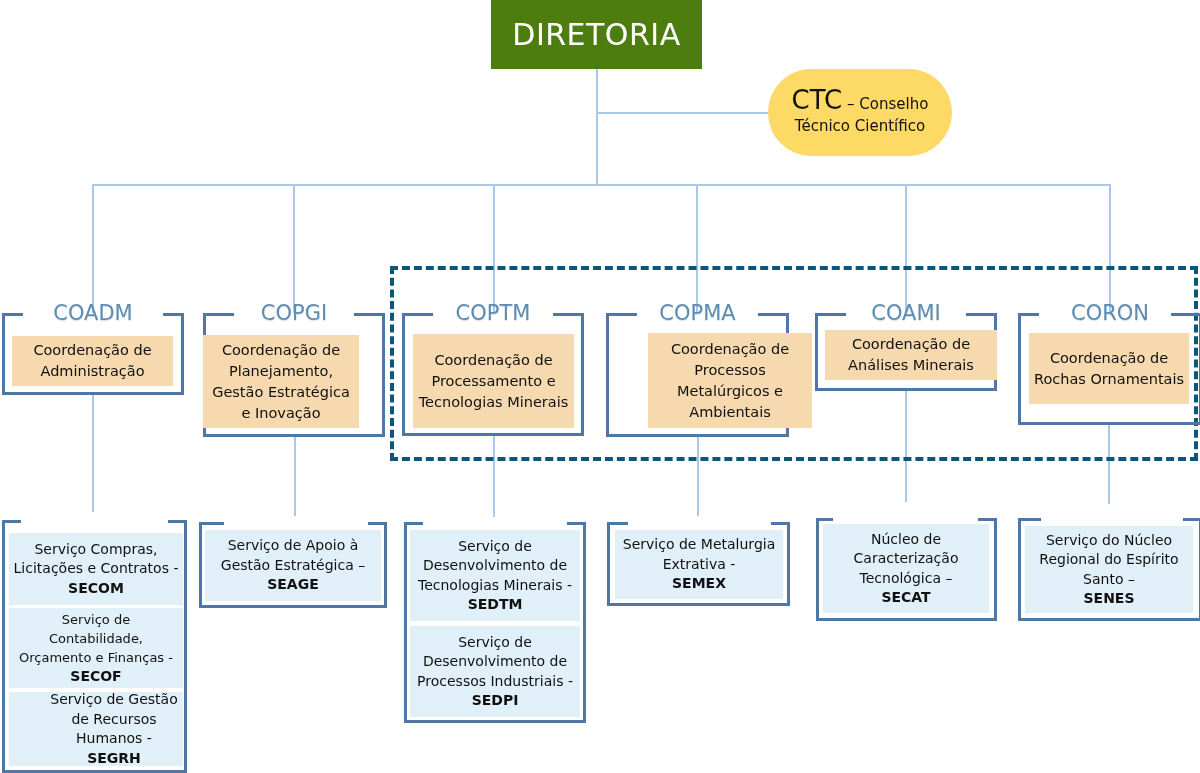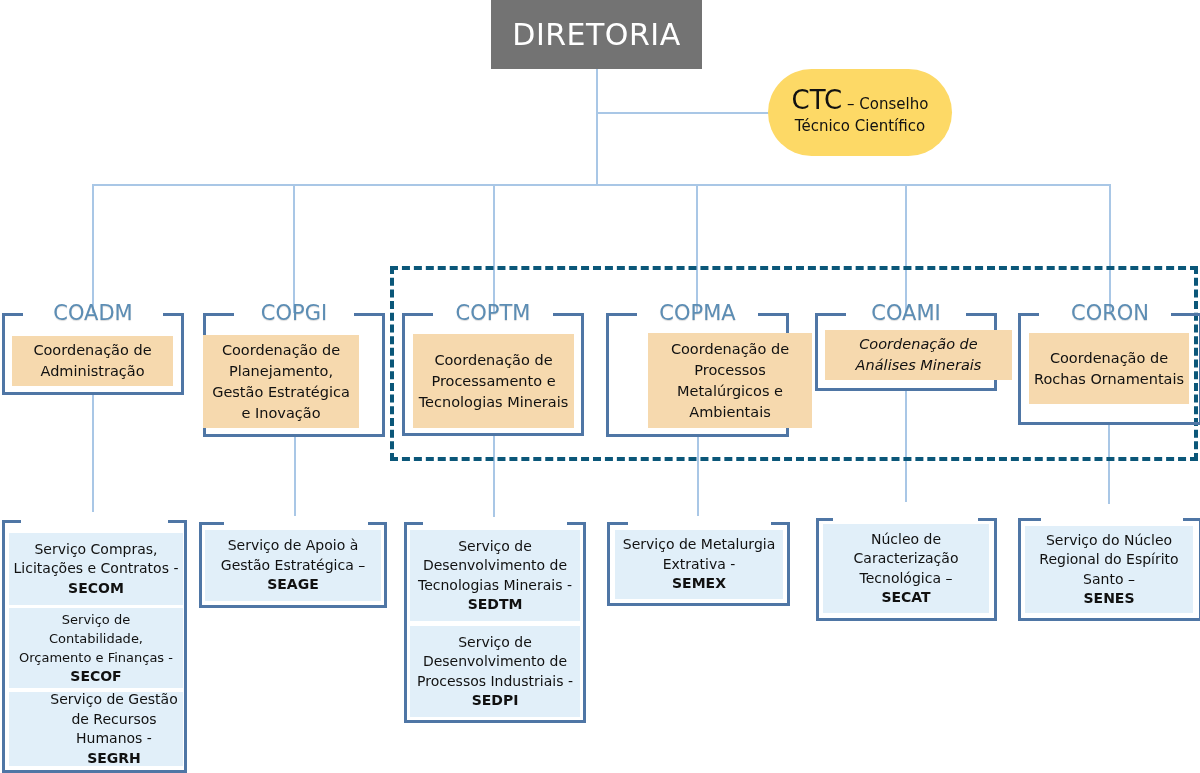--- a/index.html
+++ b/index.html
@@ -1,20 +1,20 @@
 <!DOCTYPE html>
 <html><head>
 <meta charset="utf-8">
 <style>
   html, body { margin:0; padding:0; background:#ffffff; }
   body { width:1200px; height:773px; position:relative; overflow:hidden;
          font-family:"DejaVu Sans", sans-serif; color:#111; }
   .abs { position:absolute; box-sizing:border-box; }
   .line { position:absolute; background:#a9c7e6; }
-  .director { background:#737373; color:#fff; display:flex; align-items:center; justify-content:center;
+  .director { background:#4d7c0f; color:#fff; display:flex; align-items:center; justify-content:center;
               font-size:30px; letter-spacing:0.5px; }
   .ctc { background:#fdd966; border-radius:44px; display:flex; align-items:center; justify-content:center;
          text-align:center; font-size:15px; line-height:22px; }
   .ctc .big { font-size:26px; }
   .bracket { border:3px solid #4f76a5; }
   .gap { position:absolute; top:-3px; height:3px; background:#fff; }
   .code { position:absolute; top:-16px; left:0; right:0; text-align:center; color:#5c8db4;
           font-size:21px; line-height:26px; text-shadow:0 1px 1px rgba(0,0,0,0.15); }
   .coord { background:#f6d9ae; display:flex; align-items:center; justify-content:center; text-align:center;
            font-size:14.5px; line-height:21px; padding:0 4px; }
@@ -88,21 +88,21 @@
   <div class="code">COPMA</div>
 </div>
 <div class="abs coord" style="left:648px; top:333px; width:164px; height:95px;">
   <span>Coordenação de Processos Metalúrgicos e Ambientais</span>
 </div>
 
 <div class="abs bracket" style="left:815px; top:313px; width:182px; height:78px;">
   <div class="gap" style="left:28px; right:28px;"></div>
   <div class="code">COAMI</div>
 </div>
-<div class="abs coord" style="left:825px; top:330px; width:187px; height:50px;font-style:italic;">
+<div class="abs coord" style="left:825px; top:330px; width:172px; height:50px;">
   <span>Coordenação de Análises Minerais</span>
 </div>
 
 <div class="abs bracket" style="left:1018px; top:313px; width:184px; height:112px;">
   <div class="gap" style="left:18px; right:28px;"></div>
   <div class="code">CORON</div>
 </div>
 <div class="abs coord" style="left:1029px; top:333px; width:160px; height:71px;">
   <span>Coordenação de Rochas Ornamentais</span>
 </div>

